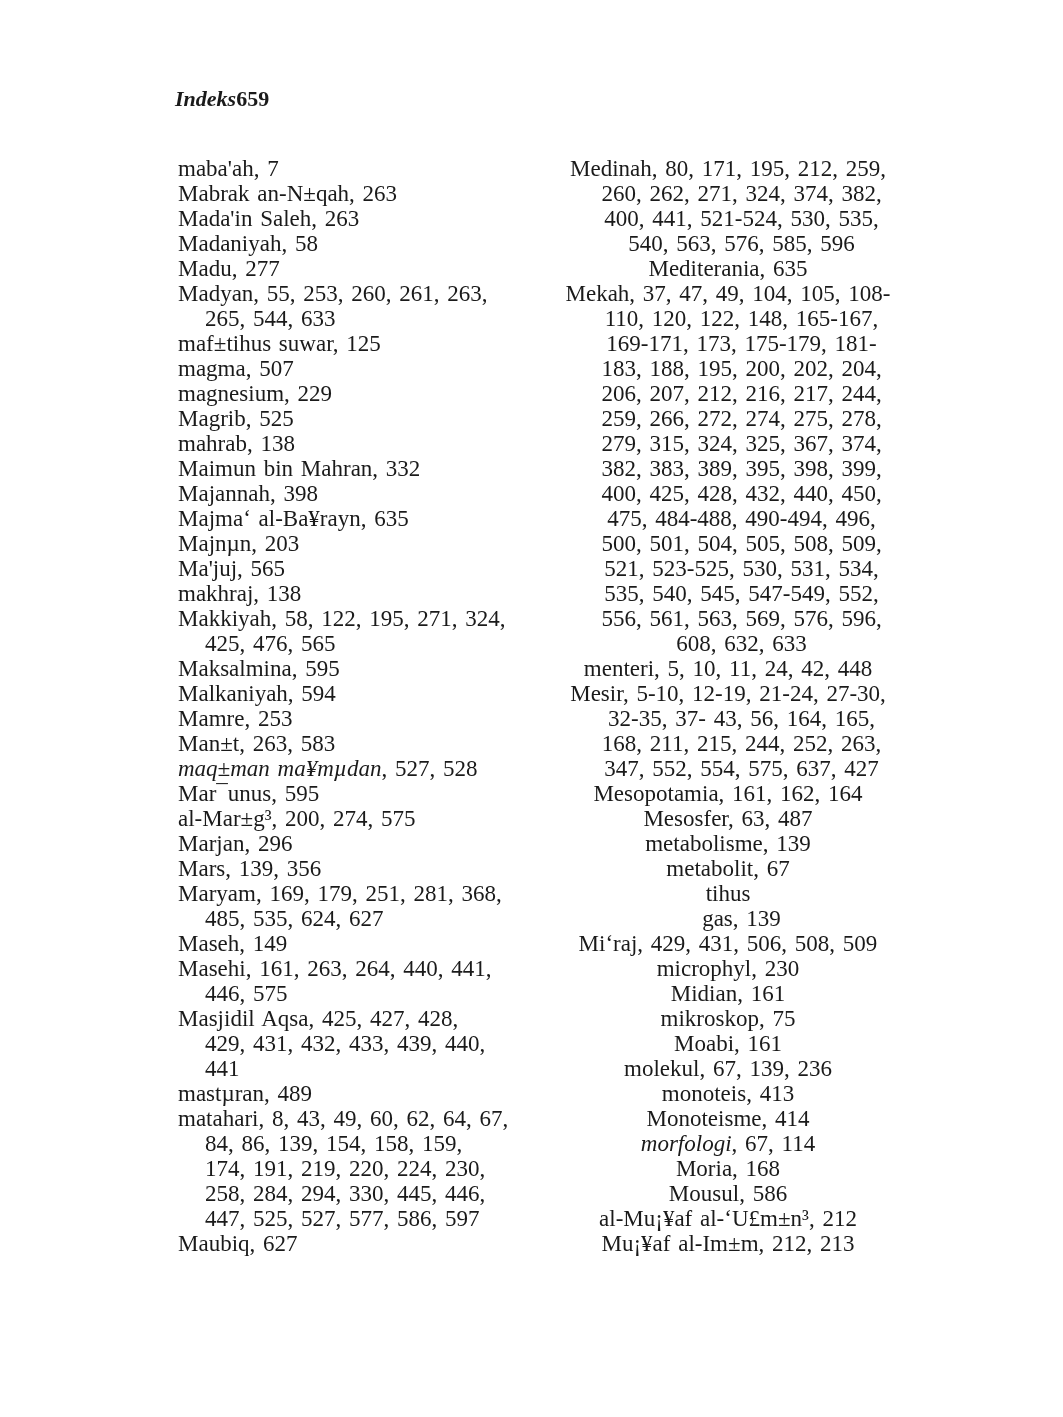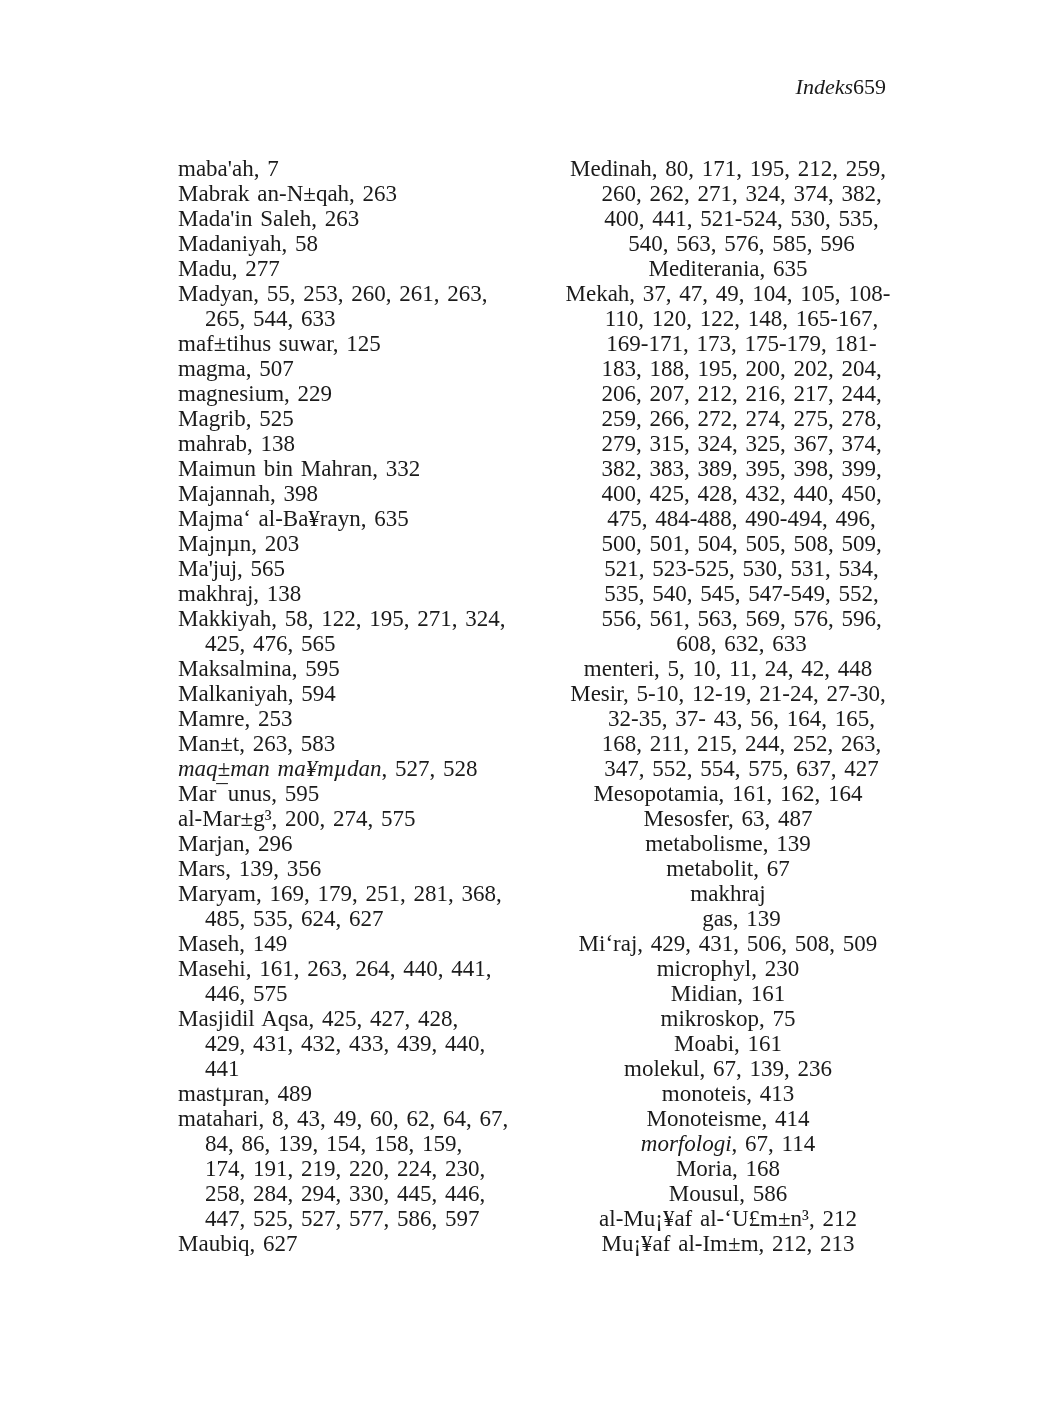--- a/index.html
+++ b/index.html
@@ -14,26 +14,27 @@
     font-family: "Liberation Serif", "DejaVu Serif", serif;
     overflow: hidden;
   }
   .running-header {
     position: absolute;
     left: 175px;
     right: 177px;
     top: 74px;
     height: 28px;
     display: flex;
-    justify-content: flex-end;
+    justify-content: flex-start;
     align-items: baseline;
     font-size: 22px;
+    font-weight: bold;
   }
   .running-header .title { font-style: italic; }
-  .running-header .pagenum { font-style: normal; }
+  .running-header .pagenum { font-style: normal; margin-top: 12px; }
   .columns {
     position: absolute;
     top: 156px;
     left: 0;
     right: 0;
   }
   .col {
     position: absolute;
     top: 0;
     font-size: 23px;
@@ -127,21 +128,21 @@
         <div class="line cont">608, 632, 633</div>
         <div class="line">menteri, 5, 10, 11, 24, 42, 448</div>
         <div class="line">Mesir, 5-10, 12-19, 21-24, 27-30,</div>
         <div class="line cont">32-35, 37- 43, 56, 164, 165,</div>
         <div class="line cont">168, 211, 215, 244, 252, 263,</div>
         <div class="line cont">347, 552, 554, 575, 637, 427</div>
         <div class="line">Mesopotamia, 161, 162, 164</div>
         <div class="line">Mesosfer, 63, 487</div>
         <div class="line">metabolisme, 139</div>
         <div class="line">metabolit, 67</div>
-        <div class="line">makhraj</div>
+        <div class="line">tihus</div>
         <div class="line cont">gas, 139</div>
         <div class="line">Mi‘raj, 429, 431, 506, 508, 509</div>
         <div class="line">microphyl, 230</div>
         <div class="line">Midian, 161</div>
         <div class="line">mikroskop, 75</div>
         <div class="line">Moabi, 161</div>
         <div class="line">molekul, 67, 139, 236</div>
         <div class="line">monoteis, 413</div>
         <div class="line">Monoteisme, 414</div>
         <div class="line"><em>morfologi</em>, 67, 114</div>

